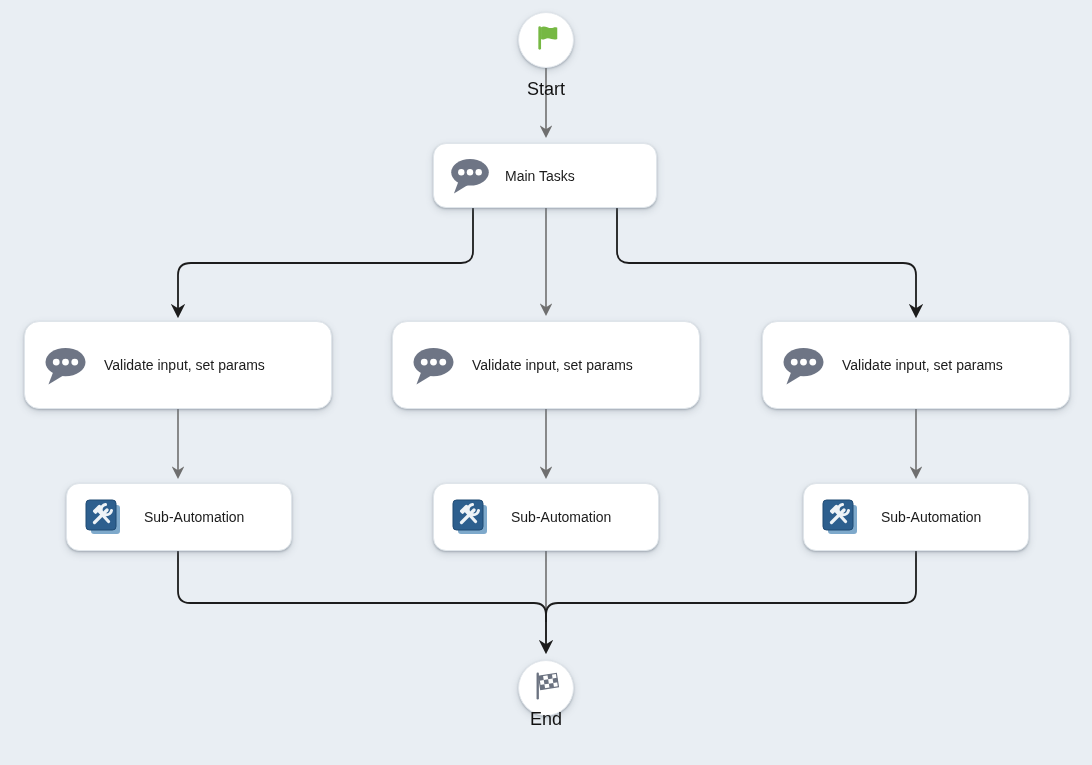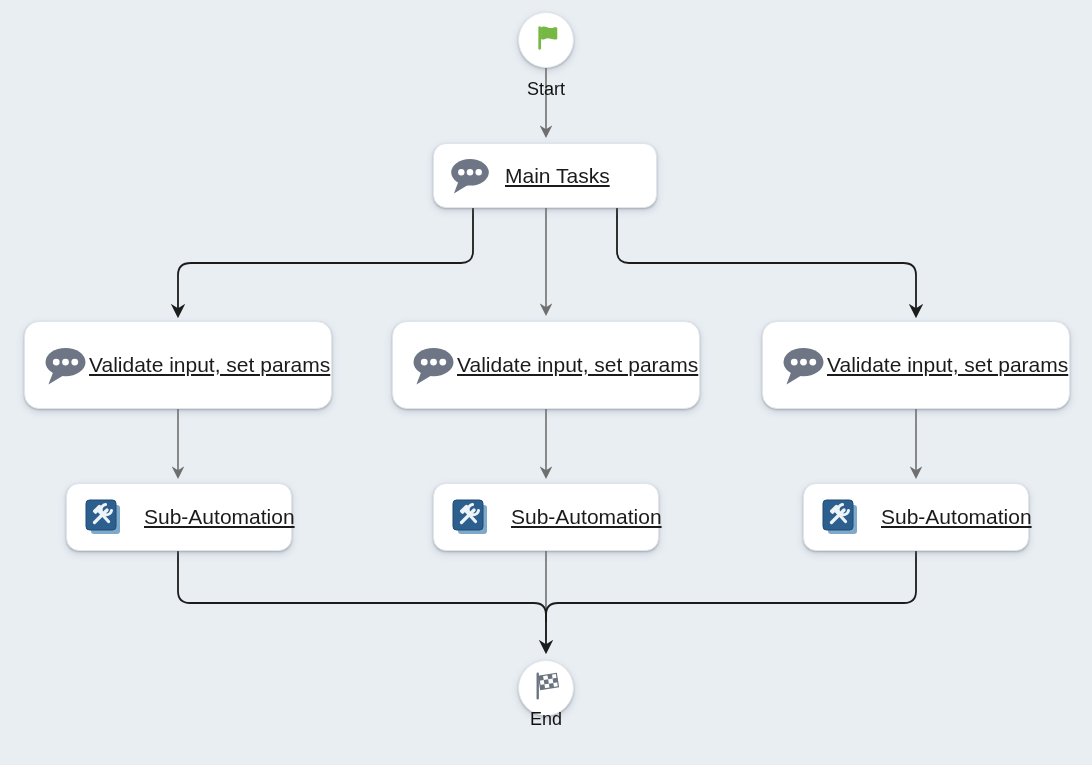--- a/index.html
+++ b/index.html
@@ -21,29 +21,29 @@
     background: #ffffff;
     border: 1px solid #dfe5ea;
     border-radius: 13px;
     box-shadow: 0 1px 2px rgba(108,120,133,0.45), 0 3px 7px rgba(108,120,133,0.25);
     display: flex; align-items: center;
     box-sizing: border-box;
     cursor: pointer;
   }
   .node .icon { flex: 0 0 auto; display: flex; align-items: center; justify-content: center; }
   .node .label {
-    font-size: 21px; color: #1b1b1b; white-space: nowrap; text-decoration: underline;
+    font-size: 14px; color: #1b1b1b; white-space: nowrap;
   }
 
   .node-main      { left: 433px; top: 143px; width: 224px; height: 65px; padding-left: 14px; gap: 13px; }
-  .node-validate  { top: 321px; width: 308px; height: 88px; padding-left: 17px; gap: 0; border-radius: 15px; }
+  .node-validate  { top: 321px; width: 308px; height: 88px; padding-left: 17px; gap: 15px; border-radius: 15px; }
   .node-validate.col1 { left: 24px; }
   .node-validate.col2 { left: 392px; }
   .node-validate.col3 { left: 762px; }
-  .node-sub       { top: 483px; width: 226px; height: 68px; padding-left: 15px; gap: 20px; justify-content: space-between; }
+  .node-sub       { top: 483px; width: 226px; height: 68px; padding-left: 15px; gap: 20px; }
   .node-sub.col1  { left: 66px; }
   .node-sub.col2  { left: 433px; }
   .node-sub.col3  { left: 803px; }
 
   .terminal {
     position: absolute; z-index: 2;
     width: 56px; height: 56px; border-radius: 50%;
     background: #ffffff;
     border: 1px solid #e2e7ec;
     box-shadow: 0 1px 2px rgba(108,120,133,0.45), 0 3px 7px rgba(108,120,133,0.25);

